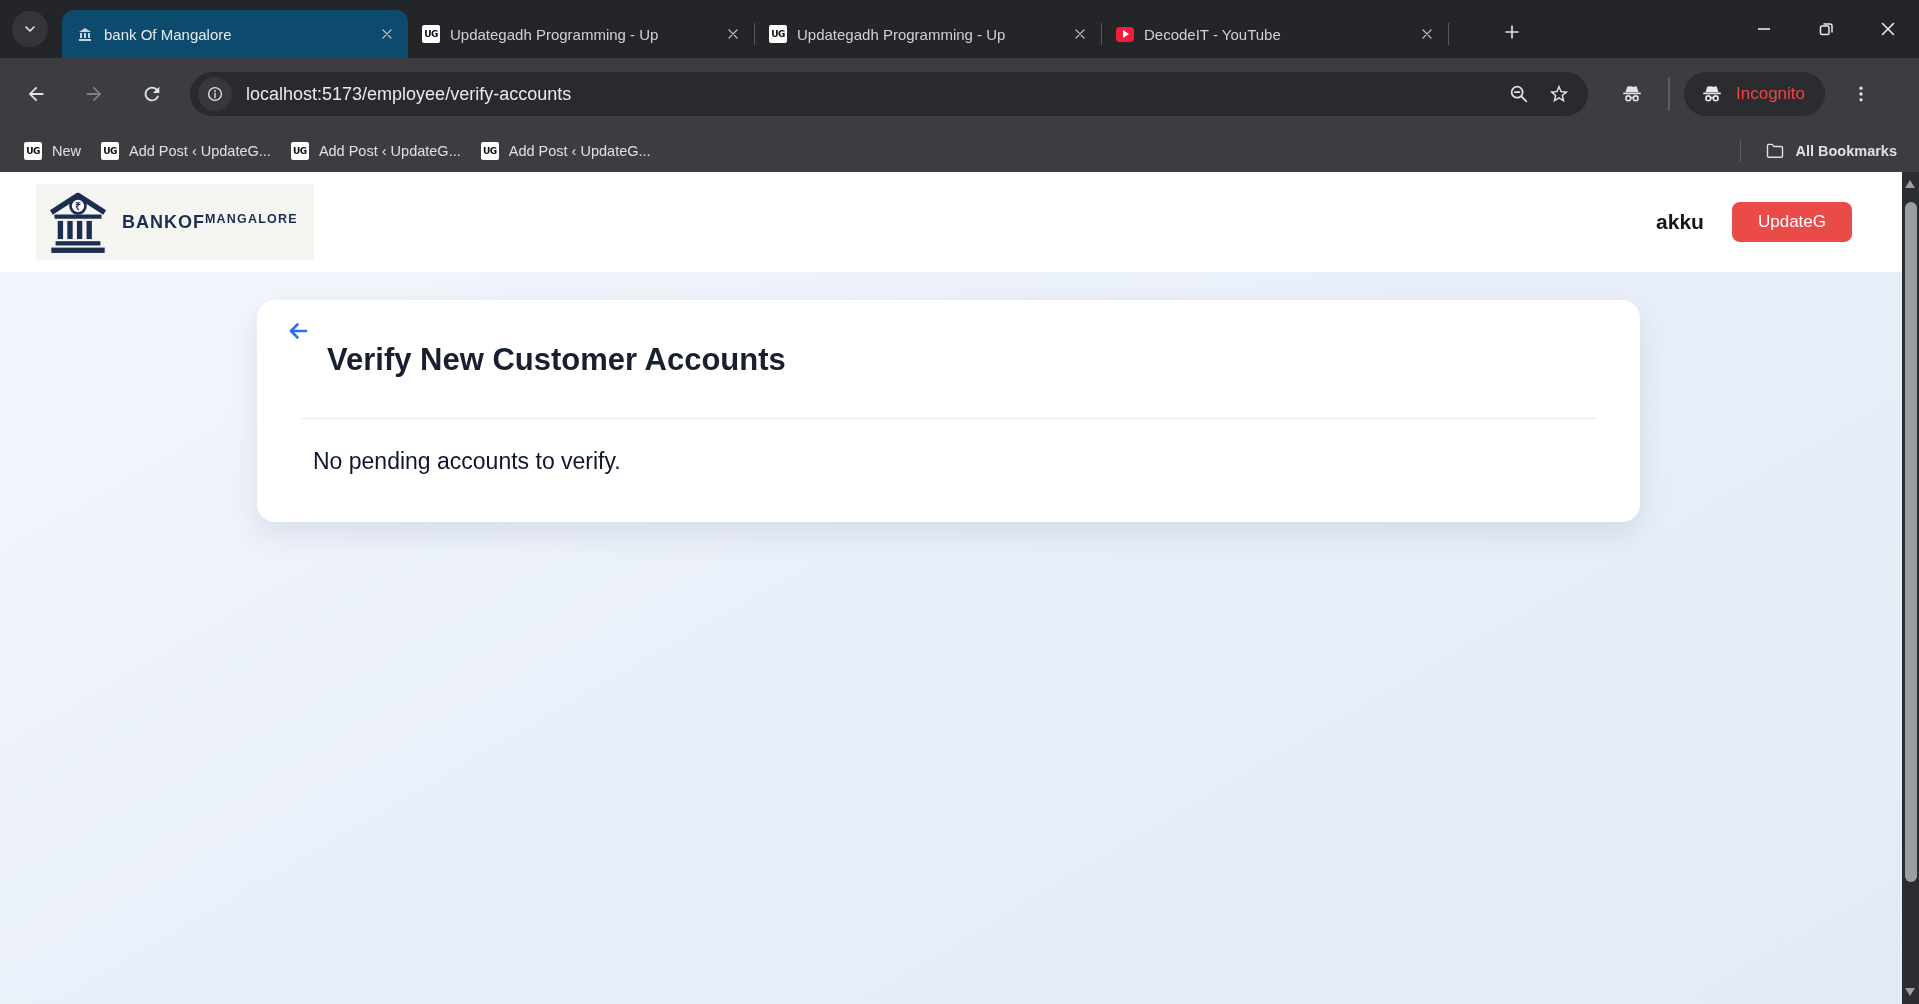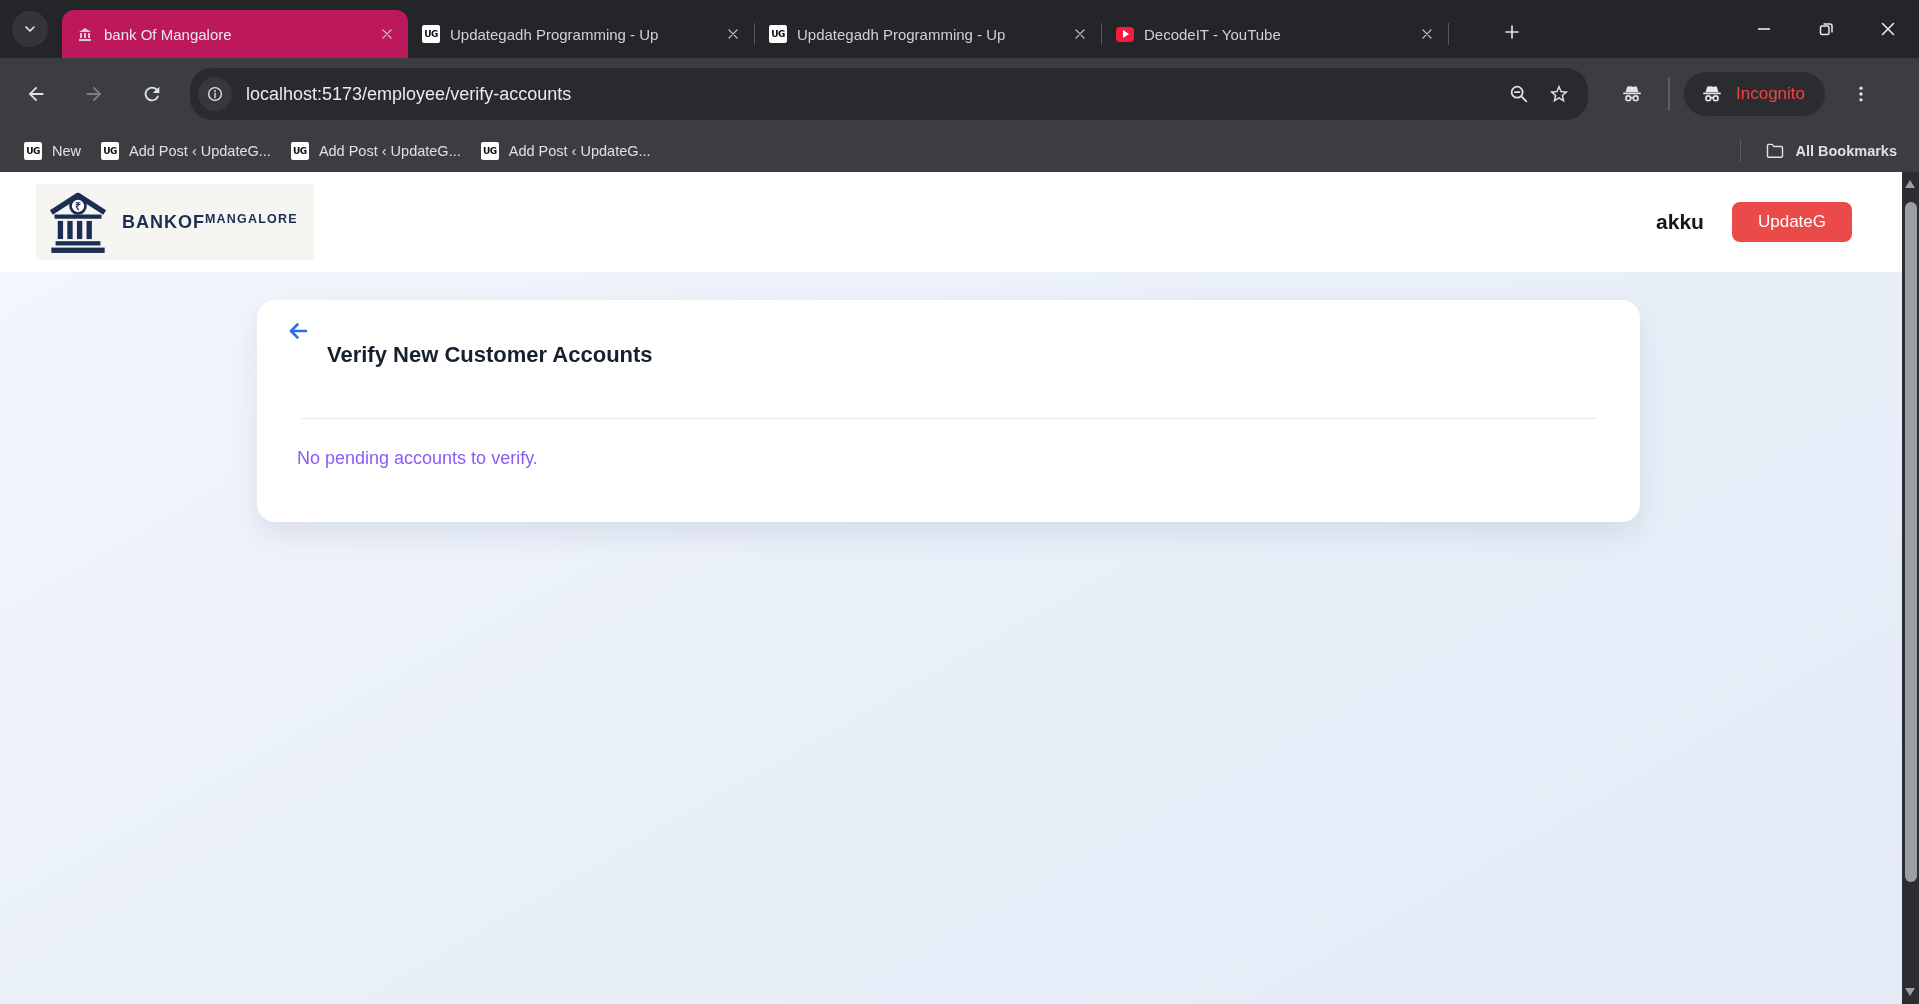--- a/index.html
+++ b/index.html
@@ -5,41 +5,41 @@
   * { box-sizing: border-box; margin: 0; padding: 0; }
   html,body { width:1919px; height:1004px; overflow:hidden; }
   body { font-family: "Liberation Sans", sans-serif; position:relative; background:#242528; }
 
   
   .tabstrip { position:absolute; top:0; left:0; width:1919px; height:58px; background:#242528; }
   .tab-search-btn { position:absolute; left:12px; top:11px; width:36px; height:36px; border-radius:50%;
     background:#333539; display:flex; align-items:center; justify-content:center; cursor:pointer; }
   .tabs { position:absolute; left:62px; top:10px; height:48px; display:flex; align-items:flex-end; }
   .tab { width:346px; height:48px; display:flex; align-items:center; padding:0 8px 0 14px; gap:10px; position:relative; }
-  .tab.active { background:#be185d; border-radius:12px 12px 0 0; }
+  .tab.active { background:#0c4a6e; border-radius:12px 12px 0 0; }
   .tab-title { flex:1; font-size:15px; color:#cfd1d4; white-space:nowrap; overflow:hidden;
     -webkit-mask-image:linear-gradient(90deg,#000 82%,transparent 98%); mask-image:linear-gradient(90deg,#000 82%,transparent 98%); }
   .tab.active .tab-title { color:#e9eaec; }
   .tab-close { width:26px; height:26px; border-radius:50%; display:flex; align-items:center; justify-content:center; flex:0 0 auto; cursor:pointer; }
   .tab-sep { width:1px; height:22px; background:#55585c; align-self:center; flex:0 0 auto; }
   .favicon { width:18px; height:18px; flex:0 0 auto; display:flex; align-items:center; justify-content:center; }
   .ug-fav { width:18px; height:18px; background:#fff; color:#0a0a0a; font-weight:bold; font-size:9px;
     display:flex; align-items:center; justify-content:center; letter-spacing:-0.5px; border-radius:2px; font-family:"DejaVu Sans",sans-serif; }
   .yt-fav { width:20px; height:15px; background:#f61c3d; border-radius:4px; display:flex; align-items:center; justify-content:center; }
   .yt-fav .tri { width:0; height:0; border-left:6px solid #fff; border-top:4px solid transparent; border-bottom:4px solid transparent; margin-left:1px; }
   .newtab-btn { position:absolute; left:1496px; top:16px; width:32px; height:32px; display:flex; align-items:center; justify-content:center; cursor:pointer; }
   .win-controls { position:absolute; right:0; top:0; height:58px; display:flex; }
   .win-btn { width:62px; height:58px; display:flex; align-items:center; justify-content:center; cursor:pointer; }
 
   
   .toolbar { position:absolute; top:58px; left:0; width:1919px; height:72px; background:#3b3d41;
     display:flex; align-items:center; }
   .nav-btn { width:44px; height:44px; border-radius:50%; display:flex; align-items:center; justify-content:center; flex:0 0 auto; cursor:pointer; }
   .nav-group { display:flex; align-items:center; gap:14px; margin-left:14px; }
-  .omnibox { margin-left:16px; width:1398px; height:52px; background:#292a2e; border-radius:22px;
+  .omnibox { margin-left:16px; width:1398px; height:44px; background:#292a2e; border-radius:22px;
     display:flex; align-items:center; padding:0 12px 0 8px; }
   .info-btn { width:34px; height:34px; border-radius:50%; background:#37383c; display:flex; align-items:center; justify-content:center; cursor:pointer; flex:0 0 auto; }
   .url-text { margin-left:14px; font-size:18px; color:#e8eaed; flex:1; white-space:nowrap; overflow:hidden; }
   .omni-icons { display:flex; align-items:center; gap:18px; margin-right:6px; }
   .toolbar-right { display:flex; align-items:center; margin-left:22px; gap:14px; }
   .tb-divider { width:2px; height:34px; background:#5a5d61; border-radius:1px; }
   .incognito-chip { height:44px; background:#2b2c30; border-radius:22px; display:flex; align-items:center;
     gap:12px; padding:0 20px 0 16px; color:#ef4444; font-size:17px; }
 
   
@@ -63,23 +63,23 @@
   .logo-l3 { font-size:12.5px; font-weight:bold; letter-spacing:1.2px; }
   .header-right { display:flex; align-items:center; gap:28px; }
   .username { font-size:21px; font-weight:bold; color:#14161a; }
   .logout-btn { background:#ea4b49; color:#ffffff; font-size:17px; border:none; border-radius:8px;
     padding:10px 26px; cursor:pointer; font-family:"Liberation Sans",sans-serif; }
 
   .card { position:absolute; left:257px; top:128px; width:1383px; height:222px; background:#ffffff;
     border-radius:18px; box-shadow:0 12px 30px rgba(30,50,100,0.10); }
   .card-back { position:absolute; left:24px; top:14px; width:34px; height:34px; display:flex;
     align-items:center; justify-content:center; cursor:pointer; }
-  .card-title { position:absolute; left:70px; top:42px; font-size:22px; font-weight:bold; color:#17202e; }
+  .card-title { position:absolute; left:70px; top:42px; font-size:31px; font-weight:bold; color:#17202e; }
   .card-divider { position:absolute; left:44px; right:44px; top:118px; height:1px; background:#e8eaed; }
-  .card-empty { position:absolute; left:40px; top:148px; font-size:18px; color:#8b5cf6; }
+  .card-empty { position:absolute; left:56px; top:148px; font-size:23px; color:#0f172a; }
 
   
   .scrollbar { position:absolute; top:172px; right:0; width:17px; height:832px; background:#2b2d30; }
   .sb-arrow-up { position:absolute; top:8px; left:3px; width:0; height:0;
     border-left:5.5px solid transparent; border-right:5.5px solid transparent; border-bottom:8px solid #9b9fa3; }
   .sb-arrow-down { position:absolute; bottom:8px; left:3px; width:0; height:0;
     border-left:5.5px solid transparent; border-right:5.5px solid transparent; border-top:8px solid #9b9fa3; }
   .sb-thumb { position:absolute; top:30px; left:2.5px; width:12px; height:680px; background:#9b9fa3; border-radius:7px; }
 
   svg { display:block; }

